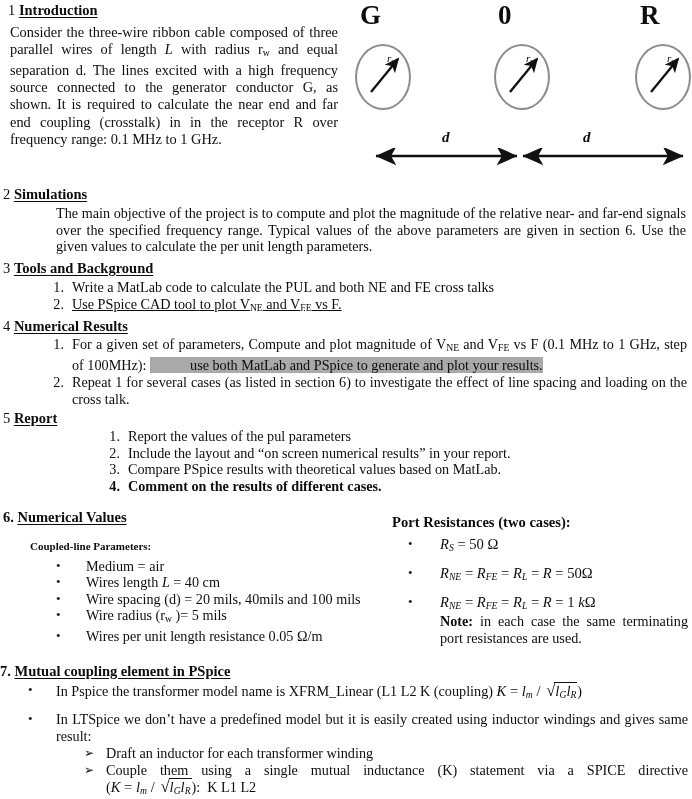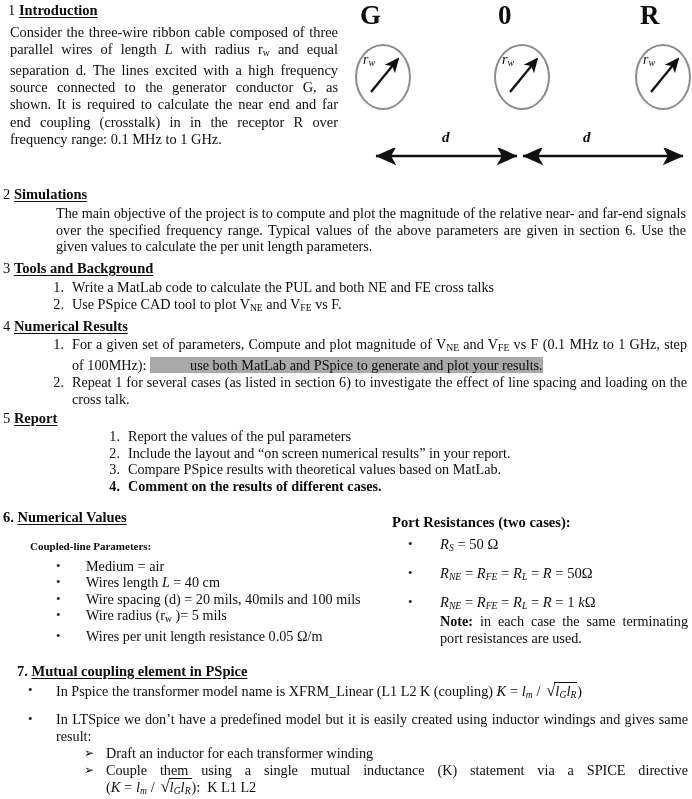--- a/index.html
+++ b/index.html
@@ -100,40 +100,41 @@
   .wire {
     position: absolute;
     width: 56px; height: 66px;
     border: 2.2px solid #8c8c8c;
     border-radius: 50%;
     box-sizing: border-box;
   }
   .rw-label {
     position: absolute;
     font-style: italic;
-    font-size: 14px;
+    font-size: 11px;
     font-family: "Liberation Serif", "DejaVu Serif", serif;
+    margin-left: 24px;
   }
   .rw-label sub { font-size: 0.72em; }
   .dim-label {
     position: absolute;
     font-style: italic;
     font-weight: bold;
     font-size: 15px;
   }
 
   
   #sim-head { left: 3px; top: 186px; }
   #sim-body { left: 56px; top: 205px; width: 630px; }
 
   
   #tools-head { left: 3px; top: 260px; }
   #tools-list { left: 42px; top: 279px; width: 645px; }
   #tools-list > li { padding-left: 30px; }
-  .gapline { display: flex; justify-content: space-between; }
+  .gapline { display: flex; justify-content: space-between; text-decoration: underline; }
 
   
   #nr-head { left: 3px; top: 318px; }
   #nr-list { left: 42px; top: 336px; width: 645px; }
   #nr-list > li { padding-left: 30px; margin-bottom: 1px; }
 
   
   #rep-head { left: 3px; top: 410px; }
   #rep-list { left: 98px; top: 428px; width: 500px; }
   #rep-list > li { padding-left: 30px; }
@@ -171,21 +172,21 @@
   .sqrt { display: inline-block; position: relative; padding-left: 2px; }
   .sqrt .rad { font-style: normal; font-size: 1.15em; }
   .sqrt .rand {
     display: inline-block;
     border-top: 1px solid #111;
     padding: 0 1px;
     margin-left: -1px;
   }
 
   
-  #mc-head { left: 17px; top: 663px; }
+  #mc-head { left: 0; top: 663px; }
   #mc-list { left: 28px; top: 682px; width: 660px; }
   #mc-list > li { padding-left: 28px; margin-bottom: 7px; text-align: justify; }
   #sub-list { margin-top: 1px; padding-left: 28px; }
   #sub-list > li {
     position: relative;
     padding-left: 22px;
     font-size: 14.2px;
     line-height: 16.6px;
     text-align: justify;
   }

